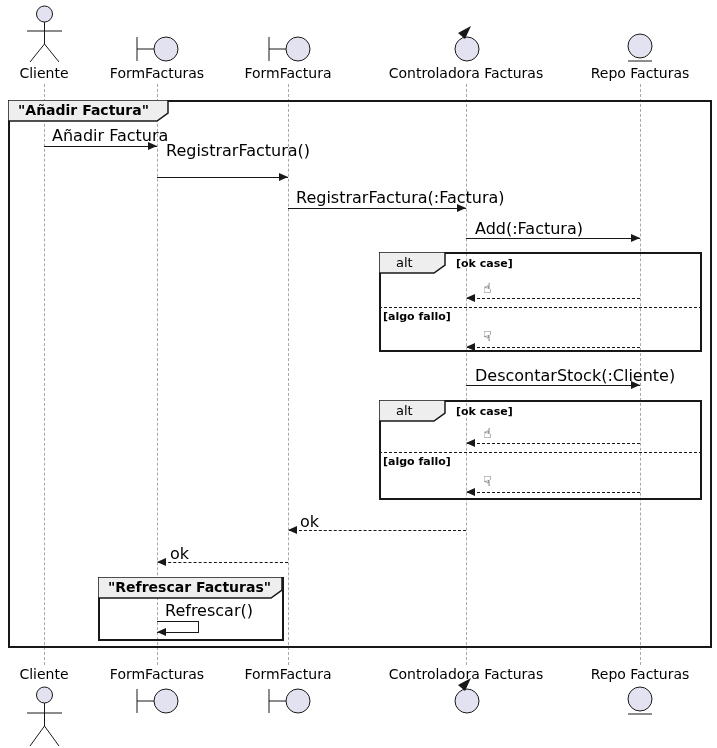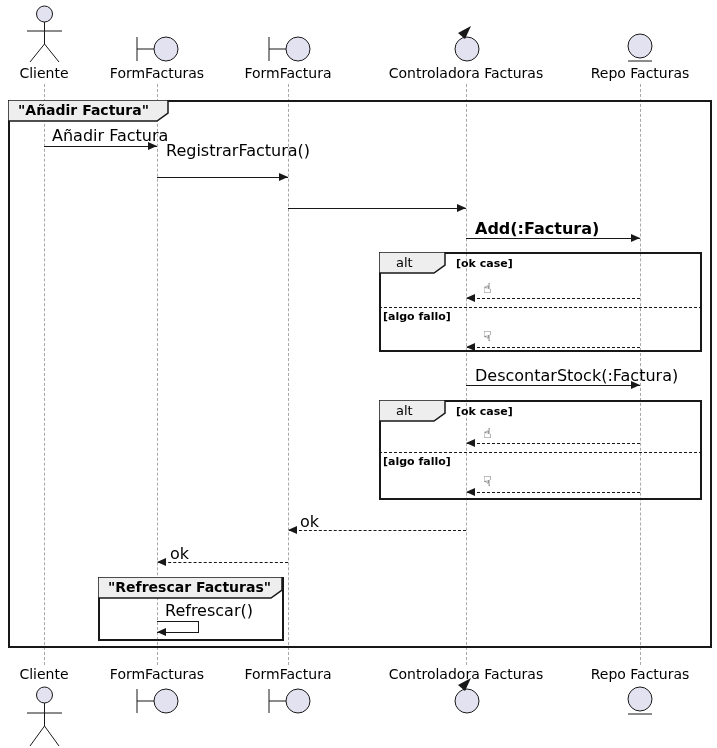--- a/index.html
+++ b/index.html
@@ -87,43 +87,44 @@
   <div class="tab-label" style="left:18px; top:102px;">"Añadir Factura"</div>
 
   <div class="msg-label" style="left:52px; top:126px;">Añadir Factura</div>
   <div class="mline" style="left:44px; top:146px; width:113px;"></div>
   <div class="ah-r" style="left:148px; top:142px;"></div>
 
   <div class="msg-label" style="left:166px; top:141px;">RegistrarFactura()</div>
   <div class="mline" style="left:157px; top:177px; width:131px;"></div>
   <div class="ah-r" style="left:279px; top:173px;"></div>
 
+  <div class="msg-label" style="left:296px; top:188px;">RegistrarFactura(:Factura)</div>
   <div class="mline" style="left:288px; top:208px; width:178px;"></div>
   <div class="ah-r" style="left:457px; top:204px;"></div>
 
-  <div class="msg-label" style="left:475px; top:219px;font-weight:bold;">Add(:Factura)</div>
+  <div class="msg-label" style="left:475px; top:219px;">Add(:Factura)</div>
   <div class="mline" style="left:466px; top:238px; width:174px;"></div>
   <div class="ah-r" style="left:631px; top:234px;"></div>
 
   <div class="altframe" style="left:379px; top:252px; width:323px; height:100px;"></div>
   <svg class="tab-svg" style="left:379px; top:252px;" width="68" height="23">
     <polygon points="0,0 66,0 66,13 55,21 0,21" stroke="#181818" stroke-width="1.5" fill="#EEEEEE"></polygon>
   </svg>
   <div class="alt-label" style="left:396px; top:255px;">alt</div>
   <div class="guard" style="left:456px; top:257px;">[ok case]</div>
   <div class="thumb" style="left:483px; top:281px;">☝</div>
   <div class="mline dashed" style="left:467px; top:298px; width:173px;"></div>
   <div class="ah-l" style="left:466px; top:294px;"></div>
   <div class="divider" style="left:379px; top:307px; width:323px;"></div>
   <div class="guard" style="left:383px; top:310px;">[algo fallo]</div>
   <div class="thumb" style="left:483px; top:329px;">☟</div>
   <div class="mline dashed" style="left:467px; top:347px; width:173px;"></div>
   <div class="ah-l" style="left:466px; top:343px;"></div>
 
-  <div class="msg-label" style="left:475px; top:366px;">DescontarStock(:Factura)</div>
+  <div class="msg-label" style="left:475px; top:366px;">DescontarStock(:Cliente)</div>
   <div class="mline" style="left:466px; top:385px; width:174px;"></div>
   <div class="ah-r" style="left:631px; top:381px;"></div>
 
   <div class="altframe" style="left:379px; top:400px; width:323px; height:100px;"></div>
   <svg class="tab-svg" style="left:379px; top:400px;" width="68" height="23">
     <polygon points="0,0 66,0 66,13 55,21 0,21" stroke="#181818" stroke-width="1.5" fill="#EEEEEE"></polygon>
   </svg>
   <div class="alt-label" style="left:396px; top:403px;">alt</div>
   <div class="guard" style="left:456px; top:405px;">[ok case]</div>
   <div class="thumb" style="left:483px; top:426px;">☝</div>

